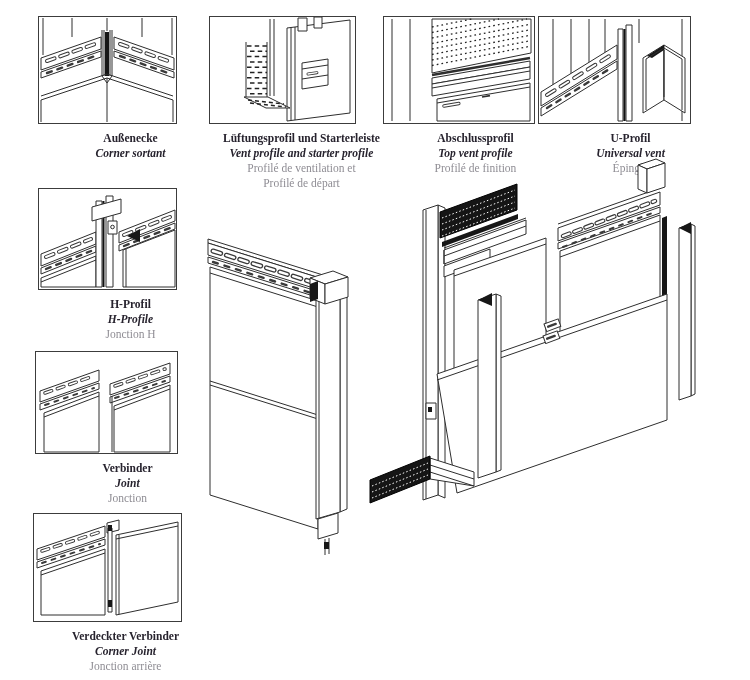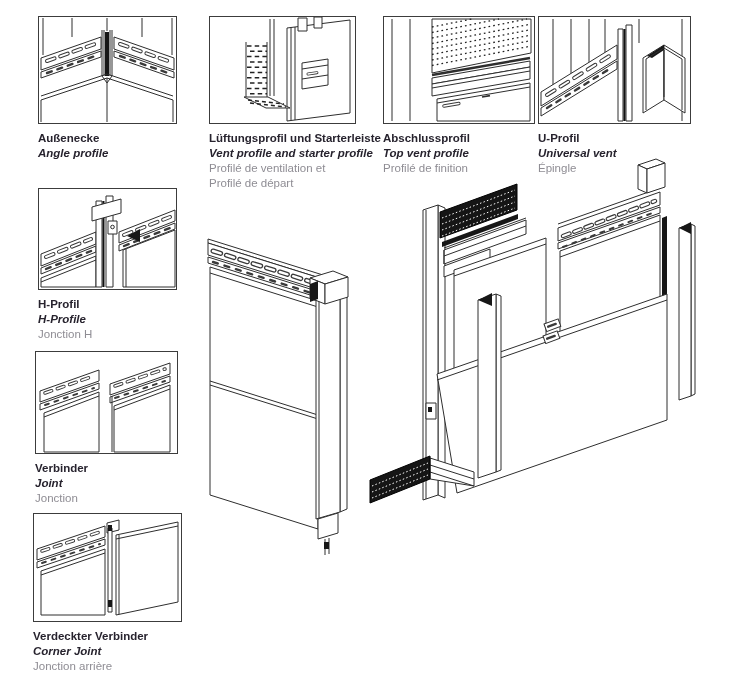--- a/index.html
+++ b/index.html
@@ -1,17 +1,17 @@
 <!DOCTYPE html>
 <html><head>
 <meta charset="utf-8">
 <style>
   html,body{margin:0;padding:0;background:#ffffff;}
   #canvas{position:relative;width:750px;height:680px;background:#ffffff;overflow:hidden;
-          font-family:Liberation Sans, sans-serif;}
+          font-family:Liberation Serif, serif;text-align:center;}
   .card{position:absolute;}
   .thumb{border:1px solid #3c3c3c;background:#fff;}
   .thumb svg{display:block;}
   .cap{margin-top:7px;font-size:11.5px;line-height:15px;width:185px;}
   .cap .de{font-weight:bold;color:#27232e;}
   .cap .en{font-weight:bold;font-style:italic;color:#27232e;}
   .cap .fr{color:#8f8d94;white-space:pre-line;}
   .assembly{position:absolute;}
   .assembly svg{display:block;}
 </style>
@@ -43,21 +43,21 @@
           <path d="M63,59 L68,66 L73,59" fill="#fff"></path>
 
           <path d="M2,79 L68,57 L134,79"></path>
           <path d="M2,83 L68,61 L134,83"></path>
           <path d="M68,61V105 M2,83V105 M134,83V105"></path>
         </g>
       </svg>
     </div>
     <figcaption class="cap">
       <div class="de">Außenecke</div>
-      <div class="en">Angle profile</div>
+      <div class="en">Corner sortant</div>
     </figcaption>
   </figure>
 
   <figure class="card" style="left:209px;top:16px;margin:0;">
     <div class="thumb" style="width:145px;height:106px;">
       <svg viewBox="0 0 145 106" width="145" height="106">
         <g stroke="#2e2e2e" stroke-width="1" fill="none" stroke-linejoin="round">
           <path d="M60,2V79 M64,2V79"></path>
 
           <polygon fill="#fff" points="77,11 140,3 140,96 77,104"></polygon>

